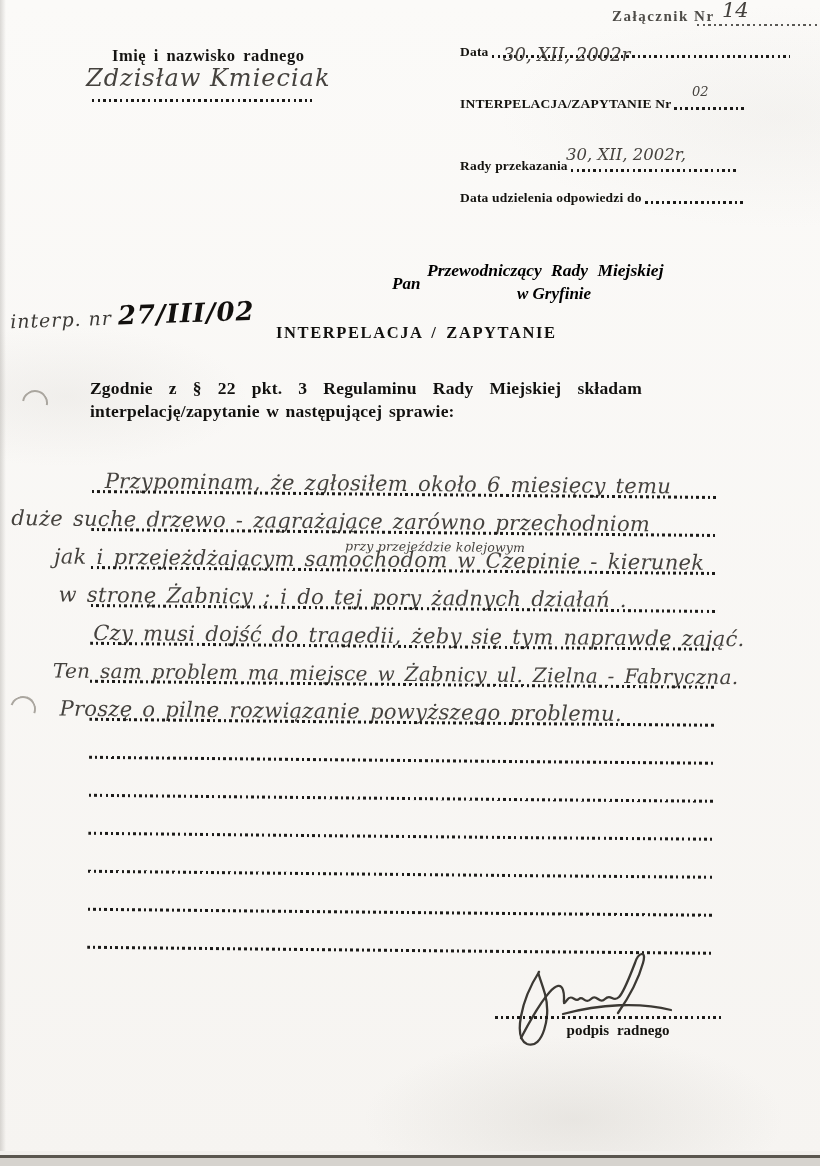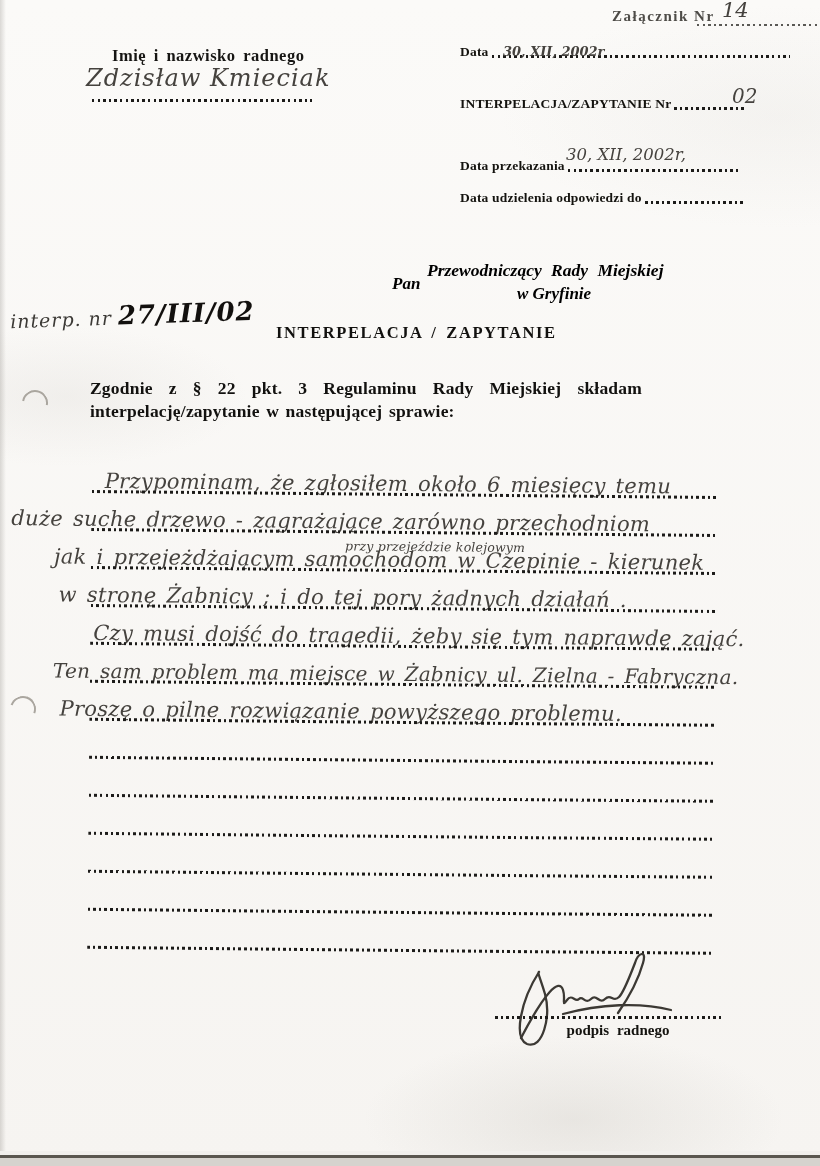--- a/index.html
+++ b/index.html
@@ -38,22 +38,22 @@
 
   .form-row { position:absolute; left:460px; display:flex; align-items:flex-end; }
   .form-row .lbl { font-size:13.5px; font-weight:bold; color:#14130f; white-space:nowrap; letter-spacing:.2px; }
   .form-row .fill { flex:1; margin-bottom:2px; margin-left:3px; }
   .fr0 { top:44px;  width:330px; }
   .fr1 { top:96px;  width:287px; }
   .fr2 { top:131px; width:276px; }
   .fr3 { top:158px; width:278px; }
   .fr4 { top:190px; width:286px; }
   .fv  { position:absolute; white-space:nowrap; }
-  .fv0 { left:503px; top:44px;  font-size:13px;font-weight:bold; }
-  .fv1 { left:692px; top:84px;  font-size:20px;margin-left:40px; }
+  .fv0 { left:503px; top:44px;  font-size:18px; }
+  .fv1 { left:692px; top:84px;  font-size:13px; }
   .fv3 { left:566px; top:145px; font-size:16.5px; }
 
   .addr1 { position:absolute; left:392px; top:238px; font-size:17px; font-weight:bold; font-style:italic;margin-top:36px; }
   .addr2 { position:absolute; left:427px; top:260px; font-size:17.5px; font-weight:bold; font-style:italic; word-spacing:5px; }
   .addr3 { position:absolute; left:517px; top:284px; font-size:17px; font-weight:bold; font-style:italic; }
 
   .annotation { position:absolute; left:10px; top:300px; transform:rotate(-2deg); white-space:nowrap; }
   .annotation .pre { font-size:19px; color:#3c3a36; letter-spacing:1px; }
   .annotation .num { font-size:26px; font-weight:bold; color:#12100e; letter-spacing:1px; margin-left:6px; }
 
@@ -101,21 +101,21 @@
 
   <div class="form-row fr0">
     <span class="lbl">Data</span>
     <span class="dots fill"></span>
   </div>
   <div class="form-row fr1">
     <span class="lbl">INTERPELACJA/ZAPYTANIE Nr</span>
     <span class="dots fill"></span>
   </div>
   <div class="form-row fr3">
-    <span class="lbl">Data przekazania</span>
+    <span class="lbl">Rady przekazania</span>
     <span class="dots fill"></span>
   </div>
   <div class="form-row fr4">
     <span class="lbl">Data udzielenia odpowiedzi do</span>
     <span class="dots fill"></span>
   </div>
   <div class="fv fv0 hand">30, XII, 2002r</div>
   <div class="fv fv1 hand">02</div>
   <div class="fv fv3 hand">30, XII, 2002r,</div>
 

